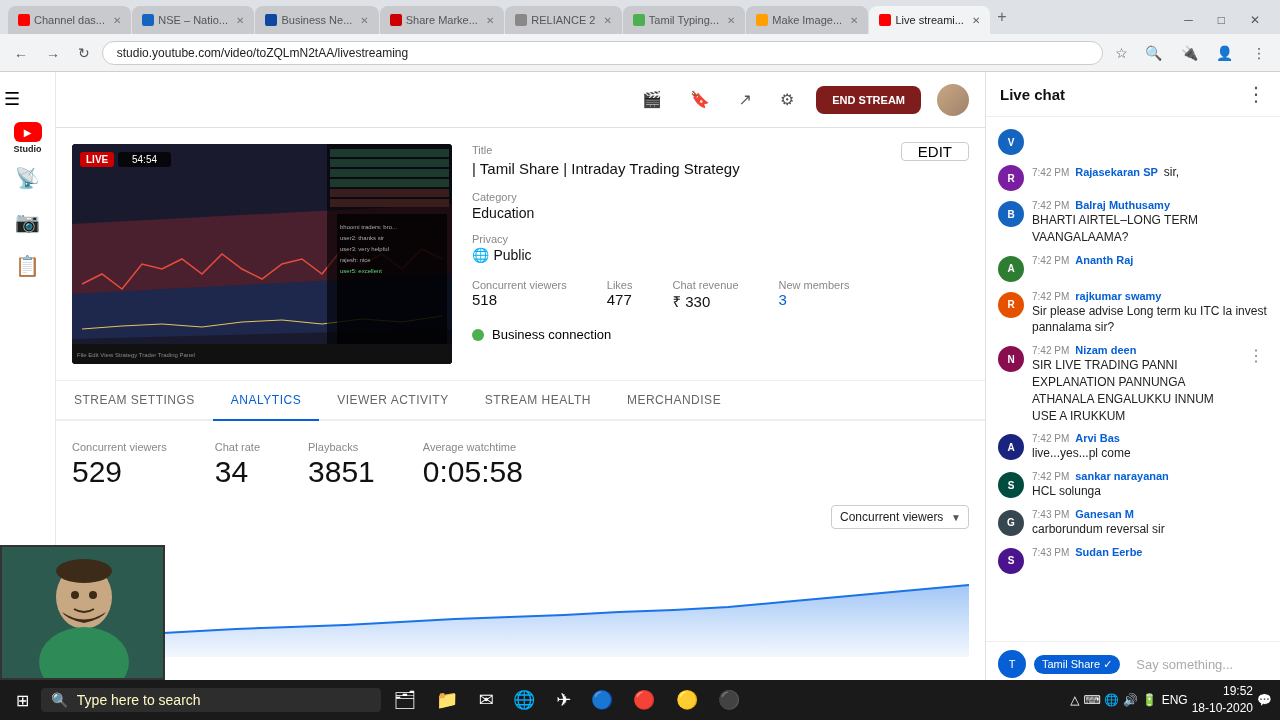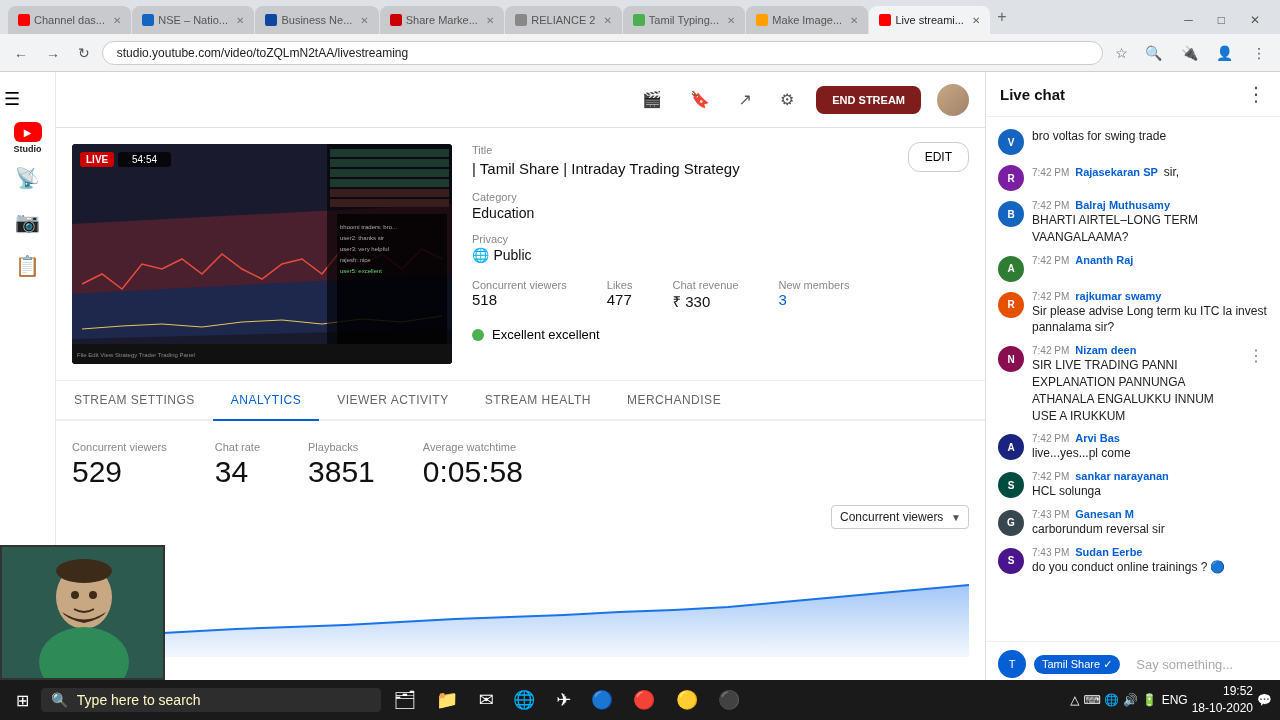--- a/index.html
+++ b/index.html
@@ -1,20 +1,20 @@
 <!DOCTYPE html>
 <html><head>
   <meta charset="utf-8">
   <style>
     * { margin: 0; padding: 0; box-sizing: border-box; }
     body { font-family: 'Segoe UI', Arial, sans-serif; background: #fff; width: 1280px; height: 720px; overflow: hidden; font-size: 13px; }
     .header-btn { background: none; border: none; cursor: pointer; padding: 6px; border-radius: 50%; color: #555; font-size: 16px; }
     .end-stream-btn { background: #7f1d1d; color: #fff; border: none; border-radius: 8px; padding: 8px 16px; font-size: 11px; font-weight: 600; cursor: pointer; }
     .avatar { width: 32px; height: 32px; border-radius: 50%; background: #888; overflow: hidden; }
-    .edit-btn { background: none; border: 1px solid #ccc; border-radius: 12px; padding: 7px 16px; font-size: 12px; cursor: pointer; float: right; margin-top: -2px; }
+    .edit-btn { background: none; border: 1px solid #ccc; border-radius: 4px; padding: 0 16px; font-size: 15px; cursor: pointer; float: right; margin-top: -2px; }
 
     
     .taskbar { background: #1a1a1a; height: 40px; display: flex; align-items: center; padding: 0 8px; gap: 4px; position: fixed; bottom: 0; left: 0; right: 0; z-index: 100; }
     .taskbar-start { background: none; border: none; cursor: pointer; color: #fff; font-size: 16px; padding: 4px 8px; }
     .taskbar-item { background: none; border: none; color: #fff; font-size: 18px; padding: 4px 8px; cursor: pointer; }
     .taskbar-spacer { flex: 1; }
     .taskbar-time { text-align: right; }
     .taskbar-time div { line-height: 1.4; }
 
     .full-browser { width: 1280px; height: 720px; display: flex; flex-direction: column; }
@@ -276,21 +276,21 @@
               <div class="stat-val">₹ 330</div>
             </div>
             <div class="stat-col">
               <div class="stat-lbl">New members</div>
               <div class="stat-val blue">3</div>
             </div>
           </div>
 
           <div class="conn-row">
             <div class="green-dot"></div>
-            <span>Excellent excellent</span>
+            <span>Business connection</span>
           </div>
         </div>
       </div>
 
       <div class="tabs-bar">
         <div class="t-item">STREAM SETTINGS</div>
         <div class="t-item active">ANALYTICS</div>
         <div class="t-item">VIEWER ACTIVITY</div>
         <div class="t-item">STREAM HEALTH</div>
         <div class="t-item">MERCHANDISE</div>
@@ -344,23 +344,20 @@
     <div class="right-panel">
       <div class="rp-header">
         <span class="rp-title">Live chat</span>
         <button class="rp-more">⋮</button>
       </div>
 
       <div class="messages-list">
 
         <div class="msg">
           <div class="msg-av" style="background:#1565c0;">V</div>
-          <div class="msg-content">
-            <div class="msg-text">bro voltas for swing trade</div>
-          </div>
         </div>
 
         <div class="msg">
           <div class="msg-av" style="background:#7b1fa2;">R</div>
           <div class="msg-content">
             <div class="msg-header">
               <span class="msg-time">7:42 PM</span>
               <span class="msg-name">Rajasekaran SP</span>
               <span class="msg-text" style="display:inline;">sir,</span>
             </div>
@@ -444,21 +441,20 @@
           </div>
         </div>
 
         <div class="msg">
           <div class="msg-av" style="background:#4a148c;">S</div>
           <div class="msg-content">
             <div class="msg-header">
               <span class="msg-time">7:43 PM</span>
               <span class="msg-name">Sudan Eerbe</span>
             </div>
-            <div class="msg-text">do you conduct online trainings ? 🔵</div>
           </div>
         </div>
       </div>
 
       <div class="chat-bottom">
         <div class="current-user-msg">
           <div class="cu-avatar">T</div>
           <div class="cu-chip">
             <span>Tamil Share ✓</span>
           </div>

